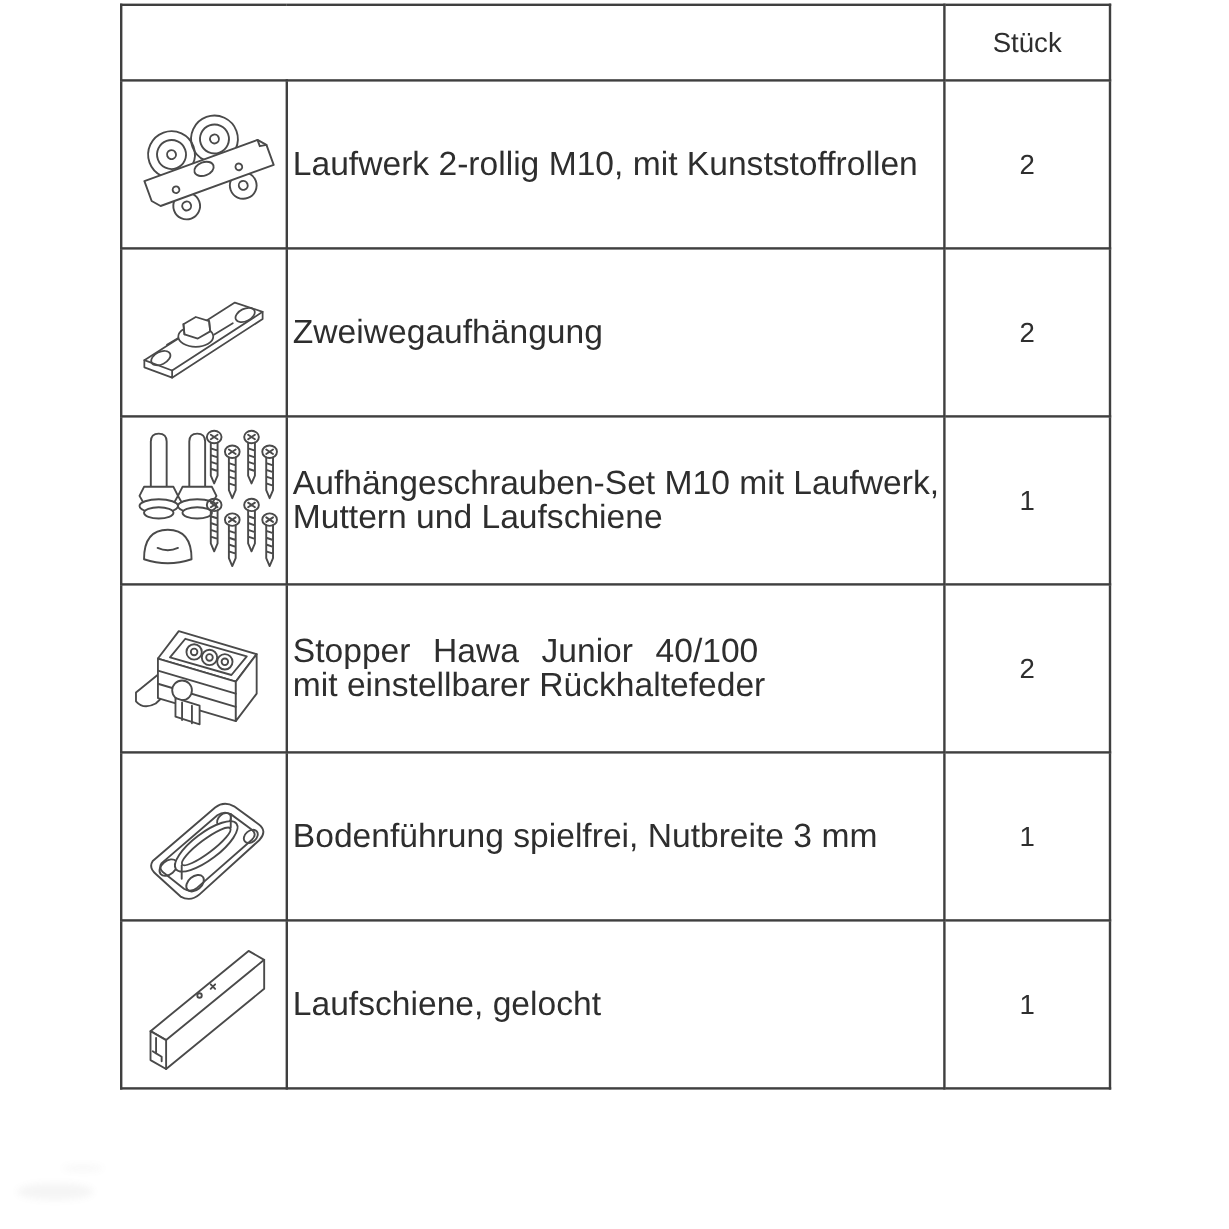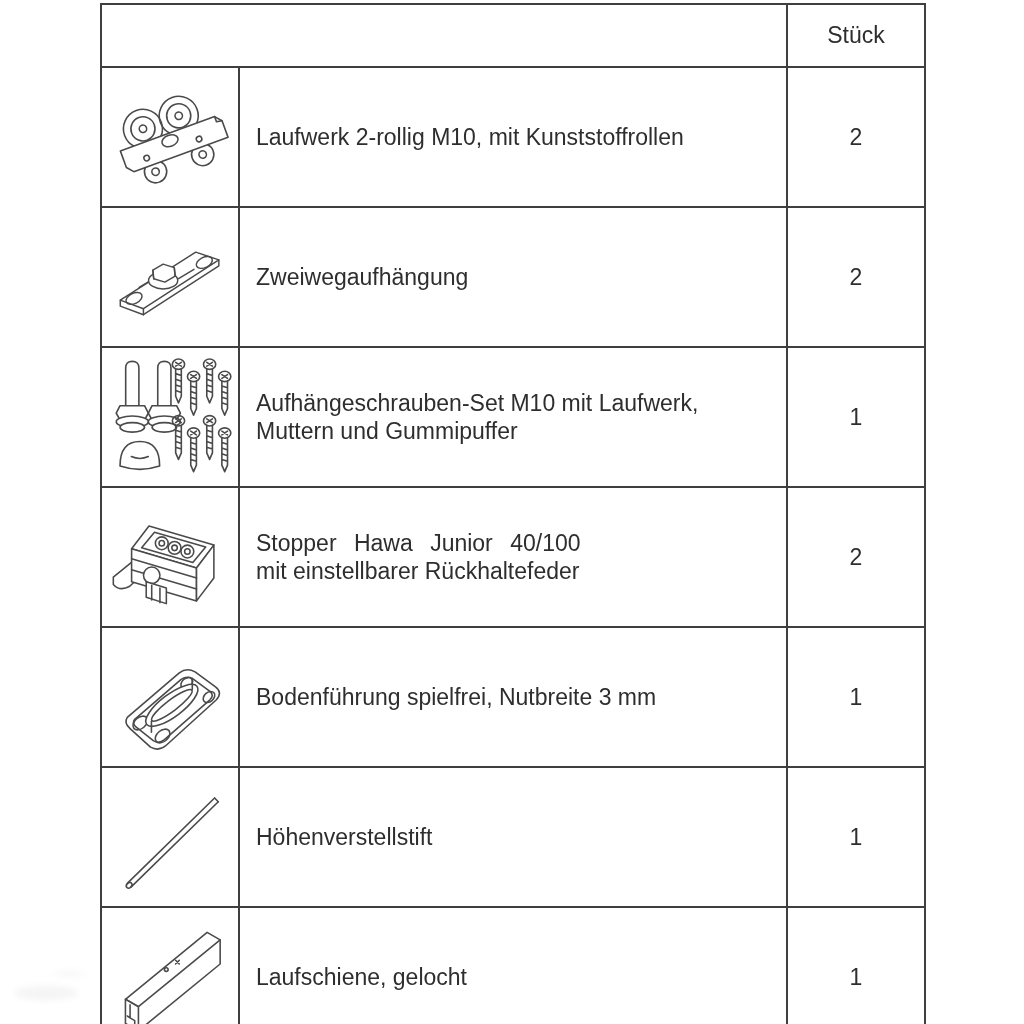--- a/index.html
+++ b/index.html
@@ -14,21 +14,21 @@
   .parts-table-wrap{position:absolute;left:100px;top:3px;width:824px;}
   table{border-collapse:collapse;table-layout:fixed;width:824px;}
   col.c-img{width:138px;}
   col.c-desc{width:548px;}
   col.c-qty{width:138px;}
   th,td{border:2px solid var(--border);background:#fff;vertical-align:middle;}
   thead th{height:63px;font-weight:400;font-size:23px;text-align:center;}
   tbody td{height:140px;}
   td.cell-img{text-align:center;padding:2px;}
   td.cell-img svg{display:block;margin:0 auto;}
-  td.cell-desc{padding-left:16px;font-size:23px;line-height:28px;}
+  td.cell-desc{padding-left:4px;font-size:28px;line-height:28px;}
   td.cell-qty{text-align:center;font-size:23px;}
   
   tbody tr:nth-child(4) .desc-line:first-child{word-spacing:11px;}
 
   .ln{fill:none;stroke:var(--line);stroke-width:1.7;stroke-linejoin:round;stroke-linecap:round;}
 
   
   .smudge{position:absolute;background:#777;border-radius:50%;filter:blur(3px);}
   .smudge-1{left:14px;top:986px;width:64px;height:14px;opacity:.07;}
   .smudge-2{left:52px;top:971px;width:34px;height:5px;opacity:.06;}
@@ -147,21 +147,21 @@
                 </g>
       <g transform="translate(128,87)">
                   <ellipse cx="0" cy="0" rx="6.5" ry="5.5"></ellipse>
                   <path d="M-3,-2 L3,2 M-3,2 L3,-2 M-3,5 L-3,34 L0,41 L3,34 L3,5 M-3,10 L3,12 M-3,16 L3,18 M-3,22 L3,24 M-3,28 L3,30"></path>
                 </g>
     </g>
   </svg>
           </td>
           <td class="cell-desc">
             <div class="desc-line">Aufhängeschrauben-Set M10 mit Laufwerk,</div>
-            <div class="desc-line">Muttern und Gummipuffer</div>
+            <div class="desc-line">Muttern und Laufschiene</div>
           </td>
           <td class="cell-qty">1</td>
         </tr>
         <tr>
           <td class="cell-img">
             <svg viewBox="0 0 140 140" width="128" height="128" aria-hidden="true">
     <g class="ln">
       <path d="M8,92 L40,66 L56,74 L26,102 Q15,108 8,100 Z" fill="#fff"></path>
       <path d="M47,36 L118,57 L99,82 L28,61 Z" fill="#fff"></path>
       <path d="M53,43 L109,59 L95,76 L39,60 Z"></path>
@@ -204,36 +204,20 @@
           </td>
           <td class="cell-desc">
             <div class="desc-line">Bodenführung spielfrei, Nutbreite 3 mm</div>
           </td>
           <td class="cell-qty">1</td>
         </tr>
         <tr>
           <td class="cell-img">
             <svg viewBox="0 0 140 140" width="130" height="130" aria-hidden="true">
     <g class="ln">
-      <path d="M24,120 L118,28"></path>
-      <path d="M28,124 L122,32"></path>
-      <path d="M118,28 L122,32"></path>
-      <ellipse cx="26" cy="122" rx="3.4" ry="2.6" transform="rotate(-45 26 122)"></ellipse>
-    </g>
-  </svg>
-          </td>
-          <td class="cell-desc">
-            <div class="desc-line">Höhenverstellstift</div>
-          </td>
-          <td class="cell-qty">1</td>
-        </tr>
-        <tr>
-          <td class="cell-img">
-            <svg viewBox="0 0 140 140" width="130" height="130" aria-hidden="true">
-    <g class="ln">
       <path d="M22,94 L110,22 L124,30 L36,102 Z" fill="#fff"></path>
       <path d="M22,94 L36,102 L36,128 L22,120 Z" fill="#fff"></path>
       <path d="M36,128 L124,56 L124,30"></path>
       <path d="M27,100 L27,114 L32,117 L32,121 M27,114 L24,112"></path>
       <circle cx="66" cy="62" r="2"></circle>
       <path d="M76,52 L80,56 M80,52 L76,56"></path>
     </g>
   </svg>
           </td>
           <td class="cell-desc">

